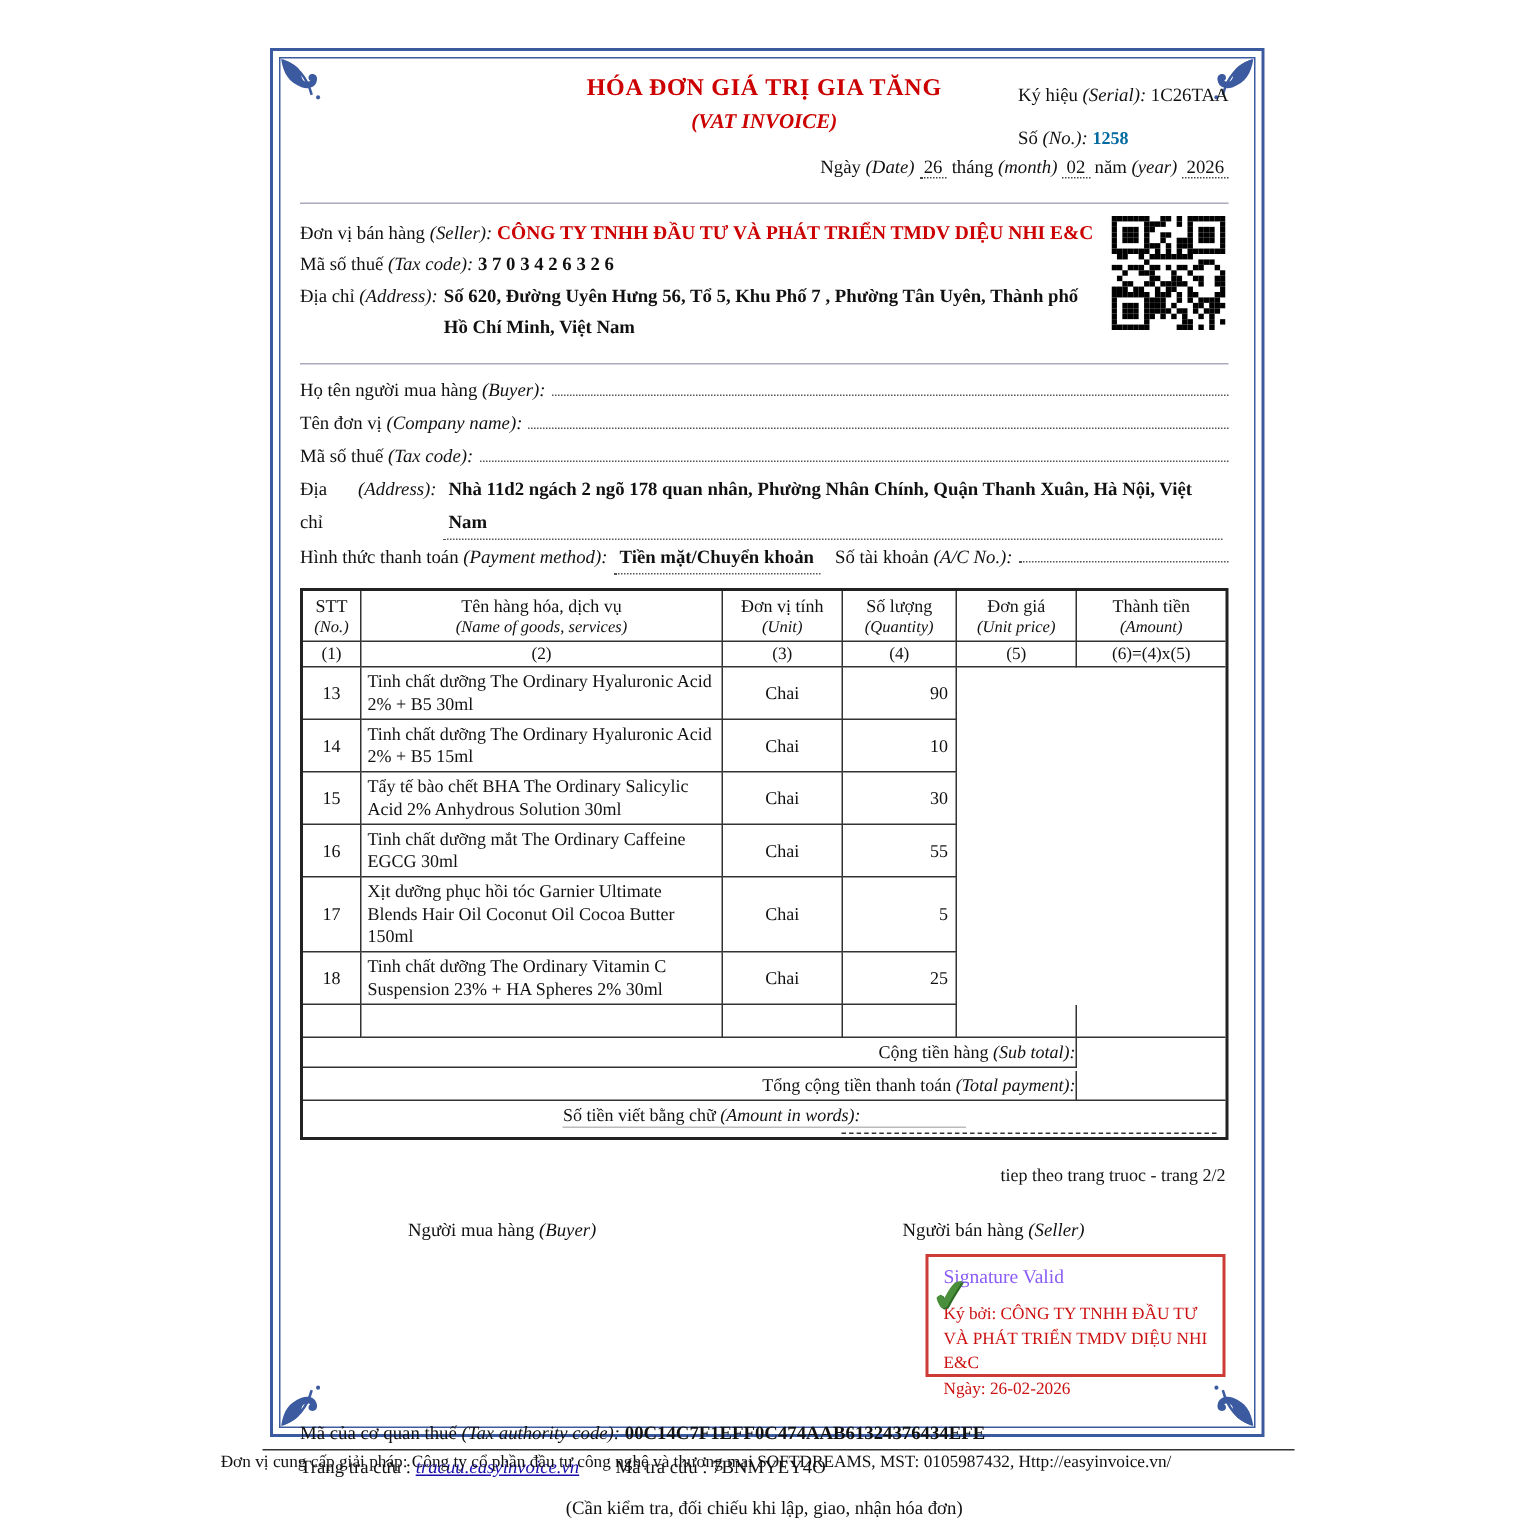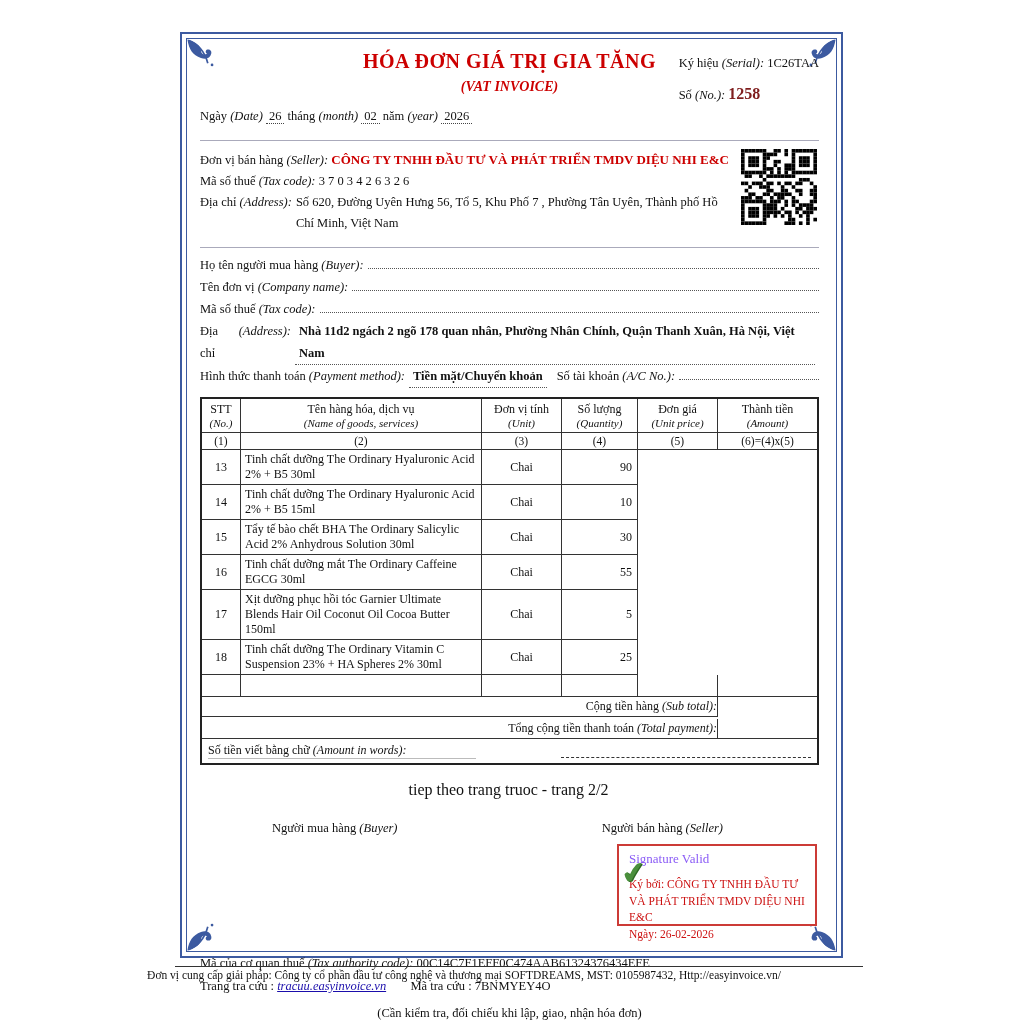--- a/index.html
+++ b/index.html
@@ -14,35 +14,35 @@
   .corner { position:absolute; width:34px; height:34px; }
   .corner.tl { left:2px; top:2px; }
   .corner.tr { right:2px; top:2px; transform:scaleX(-1); }
   .corner.bl { left:2px; bottom:2px; transform:scaleY(-1); }
   .corner.br { right:2px; bottom:2px; transform:rotate(180deg); }
 
   .content { position:relative; width:100%; height:100%; padding:16px 22px 0 18px; }
 
   
   .hdr { position:relative; text-align:center; }
-  .title { font-size:20px; font-weight:bold; color:#cc0000; letter-spacing:.5px; }
+  .title { font-size:16px; font-weight:bold; color:#cc0000; letter-spacing:.5px; }
   .subtitle { font-size:14px; font-weight:bold; font-style:italic; color:#cc0000; margin-top:6px; }
   .serial-block { position:absolute; right:0; top:6px; text-align:left; font-size:12.5px; }
   .serial-line { margin-bottom:14px; white-space:nowrap; }
   .en { font-style:italic; }
-  .inv-no { color:#7f1d1d; font-weight:bold; font-size:16px;font-family:Liberation Serif, serif; }
-  .date-line { text-align:left; font-size:12.5px; margin-top:14px; }
+  .inv-no { color:#0369a1; font-weight:bold; font-size:12px;font-family:Liberation Serif, serif; }
+  .date-line { text-align:right; font-size:12.5px; margin-top:14px; }
   .date-val { border-bottom:1px dotted #444; padding:0 3px; }
   .sep { border:0; border-top:1px solid #aab; margin-top:16px; }
 
   
   .seller { position:relative; margin-top:8px; min-height:92px; }
   .seller .line { font-size:12.5px; line-height:21px; padding-right:88px; }
   .seller-name { color:#cc0000; font-weight:bold; font-size:13px; }
-  .b { font-weight:normal; }
+  .b { font-weight:bold; }
   .qr { position:absolute; top:0; right:2px; width:76px; height:76px; }
 
   .buyer { margin-top:6px; }
   .frow { display:flex; align-items:baseline; font-size:12.5px; line-height:22px; }
   .fill { flex:1; border-bottom:1px dotted #555; height:15px; margin-left:4px; }
   .val-dotted { border-bottom:1px dotted #555; font-weight:bold; padding:0 4px; }
   .gap8 { width:10px; }
 
   
   .tbl { margin-top:9px; border:2px solid #222; display:grid;
@@ -55,25 +55,25 @@
   .c.idx { height:17px; font-size:11.5px; }
   .c.name { justify-content:flex-start; text-align:left; padding:2px 4px; min-height:29px; }
   .c.num { justify-content:flex-end; padding-right:5px; }
   .c.red-b { border-bottom:0; }
   .c.red-r { border-right:0; }
   .c.emptyrow { height:22px; }
   .c.tot-label { justify-content:flex-end; text-align:right; height:20px; padding-right:0; grid-column:1 / 6; }
   .c.tot-split { justify-content:space-between; height:21px; grid-column:1 / 6; padding:0 6px; text-align:left; }
   .c.tot-val { height:auto; }
   .c.words { grid-column:1 / 7; border-right:0; border-bottom:0; height:24px;
-    justify-content:flex-start; text-align:right; padding:2px 6px; }
+    justify-content:flex-start; text-align:right; padding:2px 6px;flex-direction:column; }
   .words-label { border-bottom:1px solid #bbb; padding-right:70px; }
   .words-dash { margin-left:auto; width:250px; border-bottom:1px dashed #333; height:14px; }
 
-  .page-note { text-align:center; font-size:16px; margin-top:16px; padding-right:2px; }
+  .page-note { text-align:right; font-size:12px; margin-top:16px; padding-right:2px; }
 
   
   .sig-labels { display:flex; margin-top:22px; font-size:12.5px; }
   .sig-buyer { margin-left:72px; }
   .sig-seller { margin-left:auto; margin-right:96px; }
   .sigbox { position:relative; margin-left:auto; margin-top:8px; width:200px; height:82px;
     border:2px solid #cc3b36; margin-right:2px; background:#fff; padding:5px 8px 0 10px; }
   .sig-valid { font-size:13px; color:#8b5cf6; }
   .sig-check { position:absolute; left:2px; top:12px; font-size:30px; color:#4a8f3c;
     transform:rotate(-8deg); text-shadow:1px 1px 0 #2e6b24; line-height:1; }

